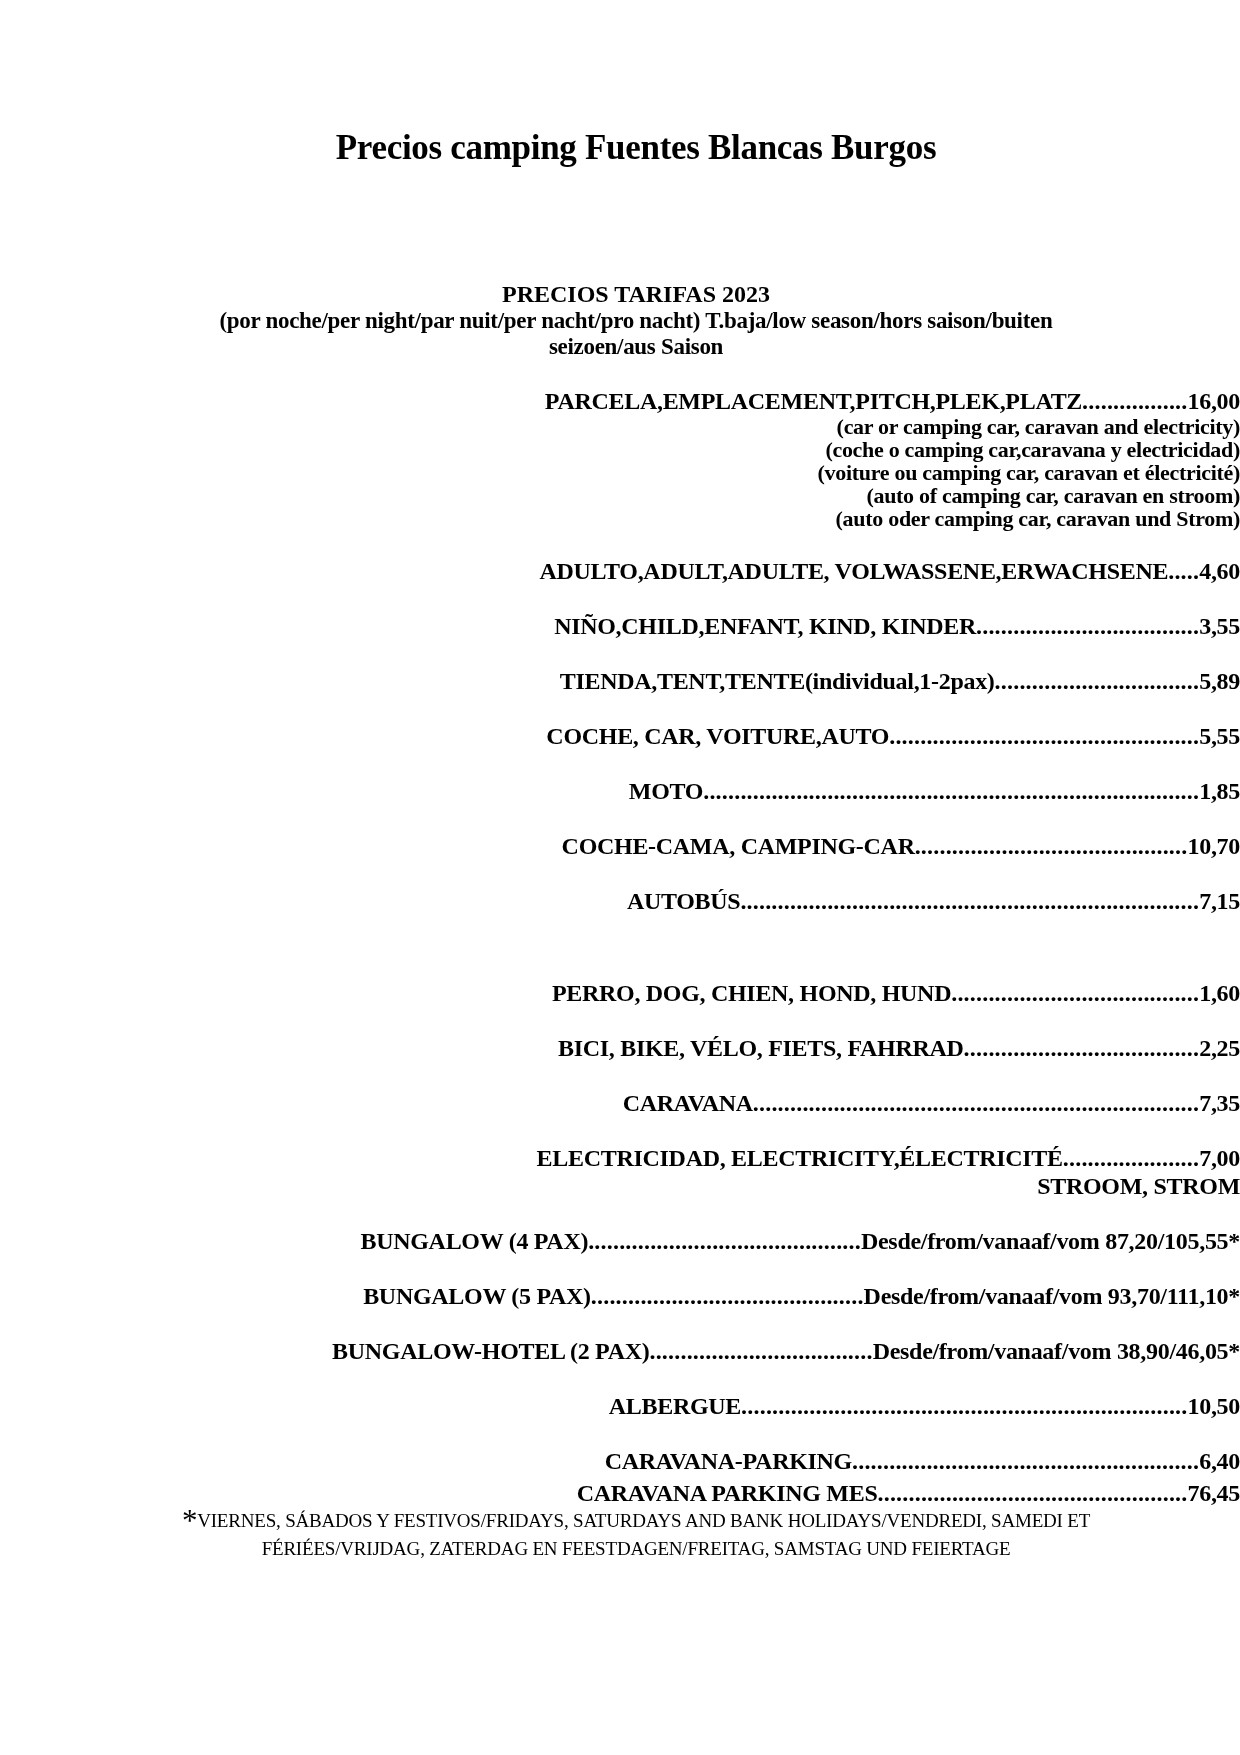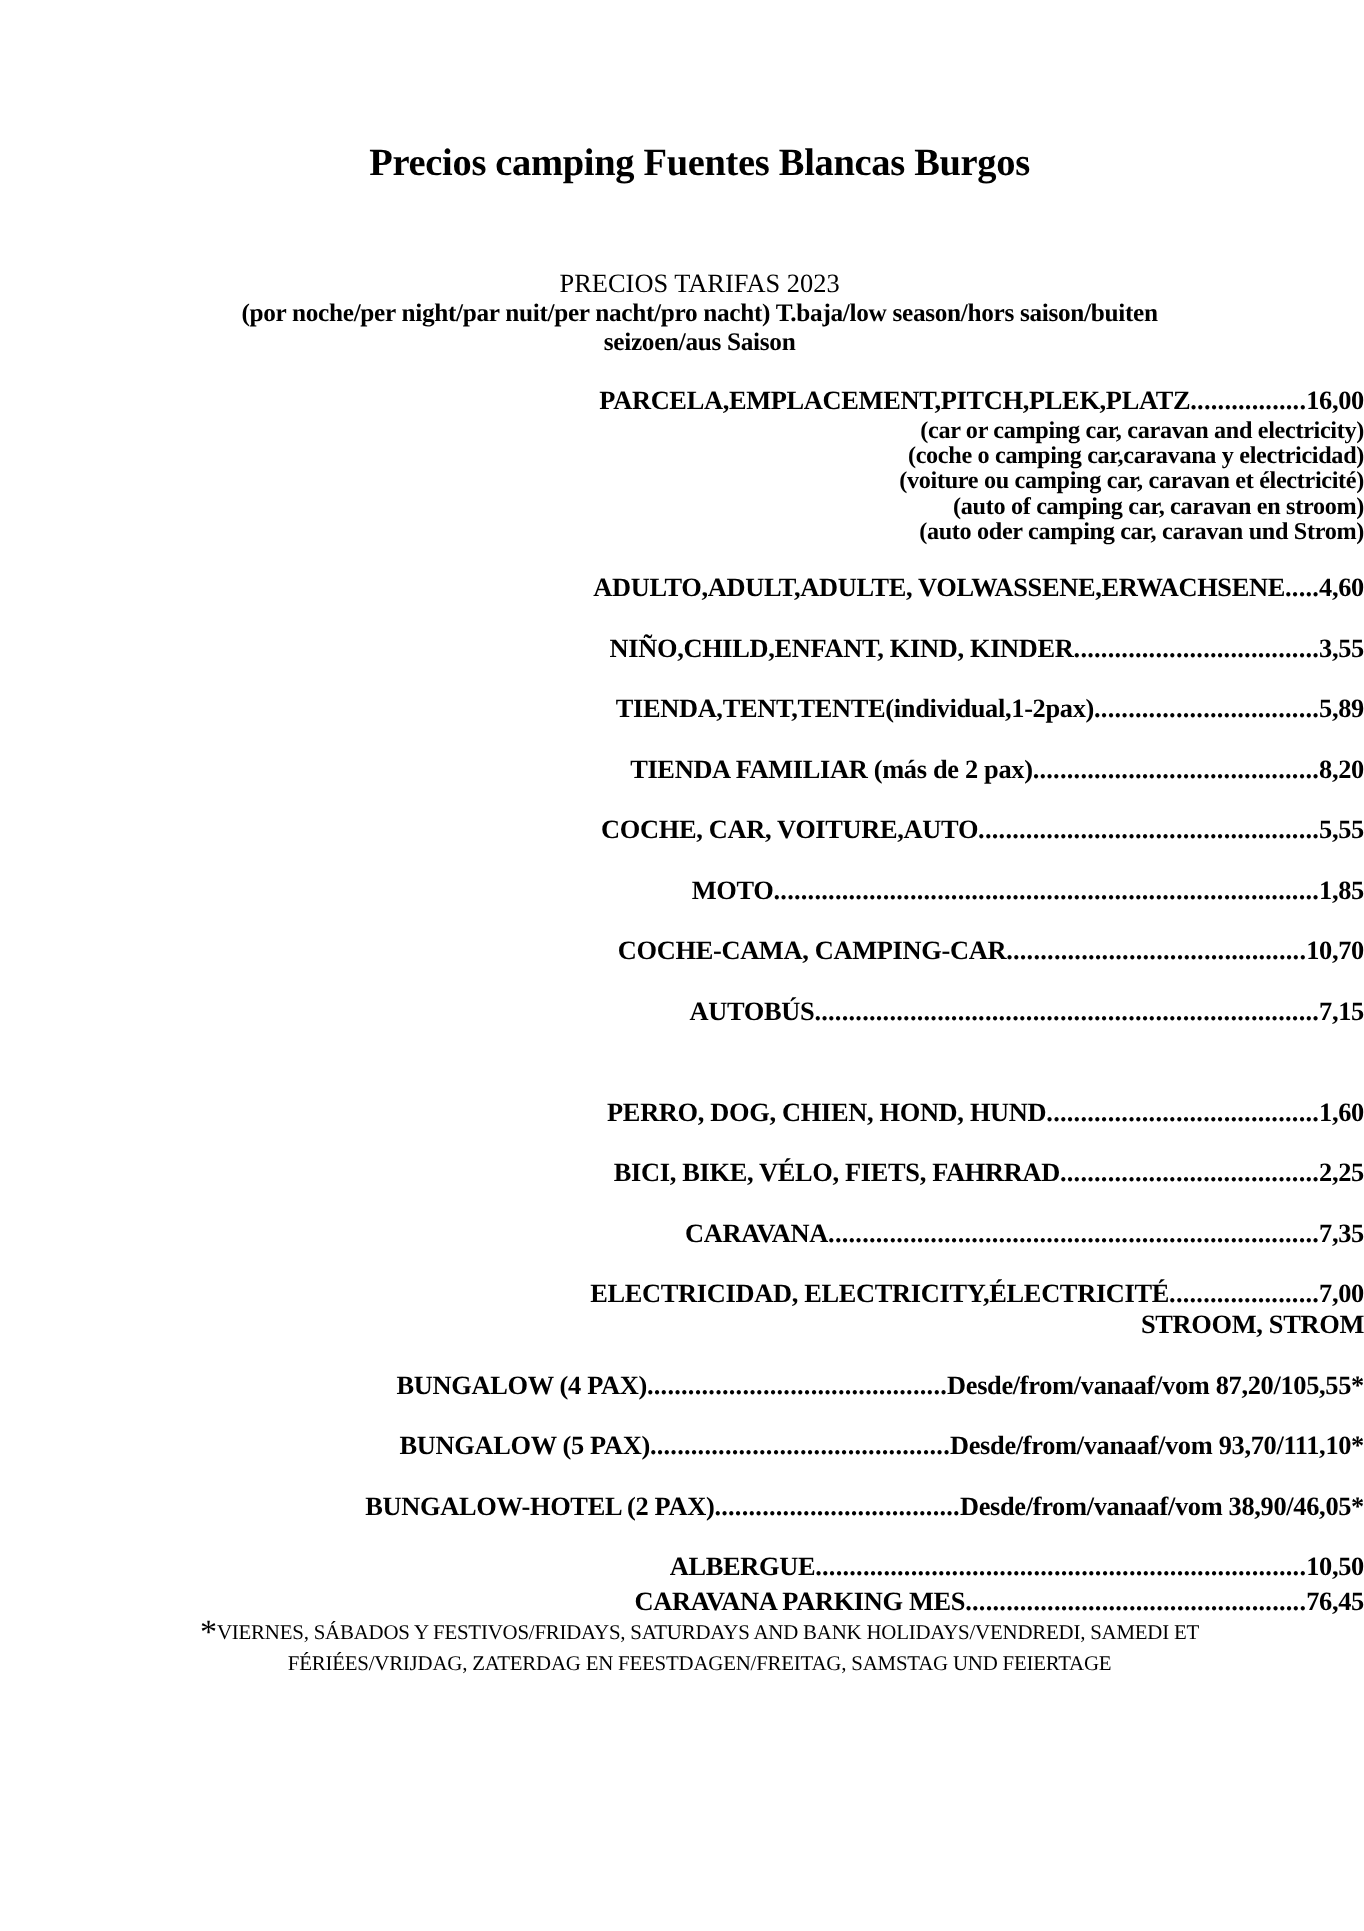--- a/index.html
+++ b/index.html
@@ -19,23 +19,23 @@
   }
   .title {
     margin: 0;
     padding-top: 126px;
     font-size: 35px;
     font-weight: bold;
     line-height: 44px;
     letter-spacing: -0.3px;
   }
   .heading {
-    margin-top: 74px;
+    margin-top: 110px;
     font-size: 24px;
-    font-weight: normal;
+    font-weight: bold;
     line-height: 28px;
   }
   .subheading {
     font-size: 23px;
     font-weight: bold;
     line-height: 26px;
     letter-spacing: -0.3px;
   }
   .rows { margin-top: 0; text-align: right; }
   .row {
@@ -92,34 +92,34 @@
       <div class="sublines">
         <div>(car or camping car, caravan and electricity)</div>
         <div>(coche o camping car,caravana y electricidad)</div>
         <div>(voiture ou camping car, caravan et électricité)</div>
         <div>(auto of camping car, caravan en stroom)</div>
         <div>(auto oder camping car, caravan und Strom)</div>
       </div>
       <div class="row"><span>ADULTO,ADULT,ADULTE, VOLWASSENE,ERWACHSENE</span><span class="dot-leader">.....</span><span>4,60</span></div>
       <div class="row"><span>NIÑO,CHILD,ENFANT, KIND, KINDER</span><span class="dot-leader">....................................</span><span>3,55</span></div>
       <div class="row"><span>TIENDA,TENT,TENTE(individual,1-2pax)</span><span class="dot-leader">.................................</span><span>5,89</span></div>
-      <div class="row"><span>TIENDA FAMILIAR (más de 2 pax)</span><span class="dot-leader">..........................................</span><span>8,20</span></div>
       <div class="row"><span>COCHE, CAR, VOITURE,AUTO</span><span class="dot-leader">..................................................</span><span>5,55</span></div>
       <div class="row"><span>MOTO</span><span class="dot-leader">................................................................................</span><span>1,85</span></div>
       <div class="row"><span>COCHE-CAMA, CAMPING-CAR</span><span class="dot-leader">............................................</span><span>10,70</span></div>
       <div class="row"><span>AUTOBÚS</span><span class="dot-leader">..........................................................................</span><span>7,15</span></div>
       <div class="row gap-extra"><span>PERRO, DOG, CHIEN, HOND, HUND</span><span class="dot-leader">........................................</span><span>1,60</span></div>
       <div class="row"><span>BICI, BIKE, VÉLO, FIETS, FAHRRAD</span><span class="dot-leader">......................................</span><span>2,25</span></div>
       <div class="row"><span>CARAVANA</span><span class="dot-leader">........................................................................</span><span>7,35</span></div>
       <div class="row"><span>ELECTRICIDAD, ELECTRICITY,ÉLECTRICITÉ</span><span class="dot-leader">......................</span><span>7,00</span></div>
       <div class="cont-line">STROOM, STROM</div>
       <div class="row"><span>BUNGALOW (4 PAX)</span><span class="dot-leader">............................................</span><span>Desde/from/vanaaf/vom 87,20/105,55*</span></div>
       <div class="row"><span>BUNGALOW (5 PAX)</span><span class="dot-leader">............................................</span><span>Desde/from/vanaaf/vom 93,70/111,10*</span></div>
       <div class="row"><span>BUNGALOW-HOTEL (2 PAX)</span><span class="dot-leader">....................................</span><span>Desde/from/vanaaf/vom 38,90/46,05*</span></div>
       <div class="row"><span>ALBERGUE</span><span class="dot-leader">........................................................................</span><span>10,50</span></div>
+      <div class="row"><span>CARAVANA-PARKING</span><span class="dot-leader">........................................................</span><span>6,40</span></div>
       <div class="row gap-none"><span>CARAVANA PARKING MES</span><span class="dot-leader">..................................................</span><span>76,45</span></div>
     </div>
 
   <div class="footnote">
     <div class="fn-line"><span class="fn-ast">*</span><span>VIERNES, SÁBADOS Y FESTIVOS/FRIDAYS, SATURDAYS AND BANK HOLIDAYS/VENDREDI, SAMEDI ET</span></div>
     <div class="fn-line">FÉRIÉES/VRIJDAG, ZATERDAG EN FEESTDAGEN/FREITAG, SAMSTAG UND FEIERTAGE</div>
   </div>
 
 </div>
 

